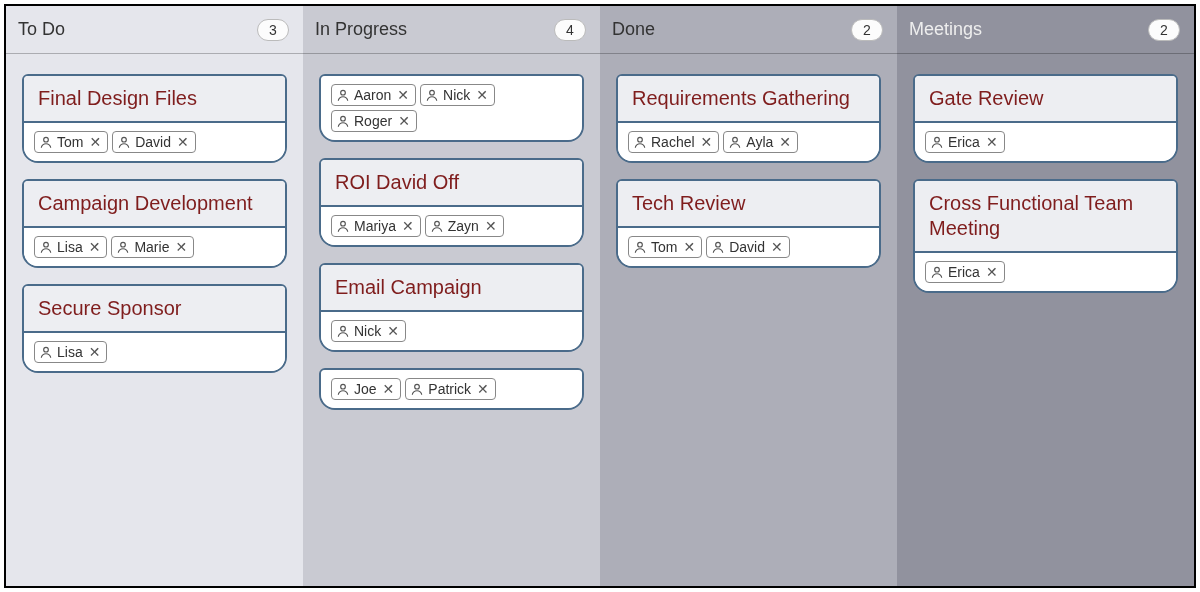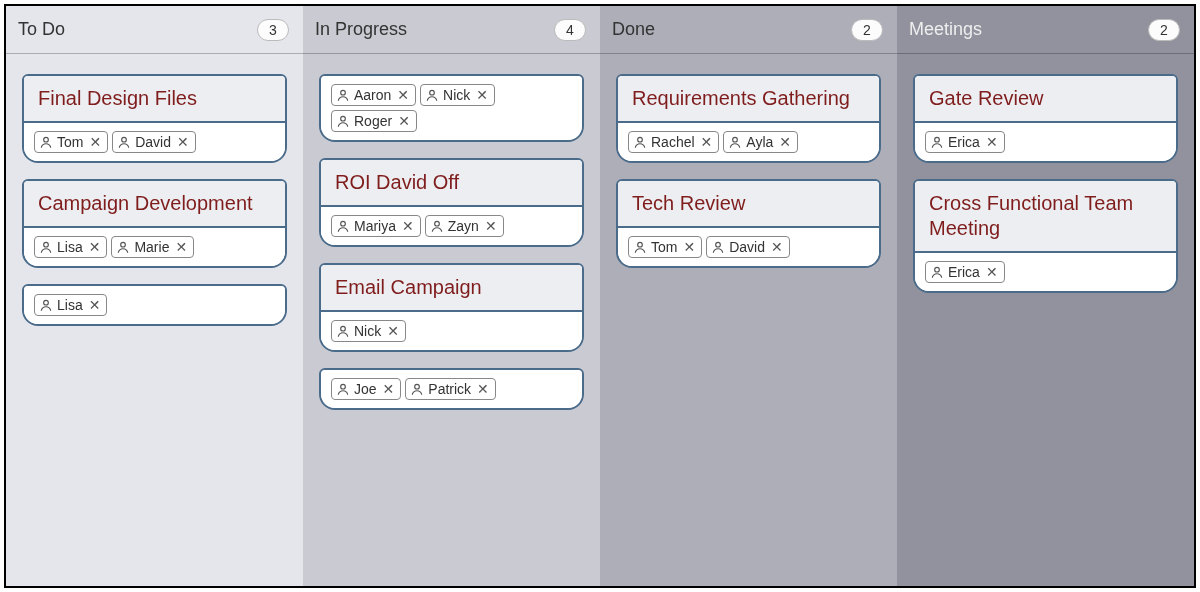--- a/index.html
+++ b/index.html
@@ -164,20 +164,23 @@
                   <circle cx="12" cy="8" r="4"></circle>
                   <path d="M4 22c0-4 4-7 8-7s8 3 8 7"></path>
                 </svg>
               </span>
               <span>Marie</span>
               <span class="x">✕</span>
             </span>
           </div>
         </div>
         <div class="card">
+          <div class="card-title-wrap">
+            <div class="card-title">Secure Sponsor</div>
+          </div>
           <div class="card-people">
             <span class="chip">
               <span class="person-icon">
                 <svg viewBox="0 0 24 24" width="14" height="14" fill="none" stroke="#555" stroke-width="2">
                   <circle cx="12" cy="8" r="4"></circle>
                   <path d="M4 22c0-4 4-7 8-7s8 3 8 7"></path>
                 </svg>
               </span>
               <span>Lisa</span>
               <span class="x">✕</span>

